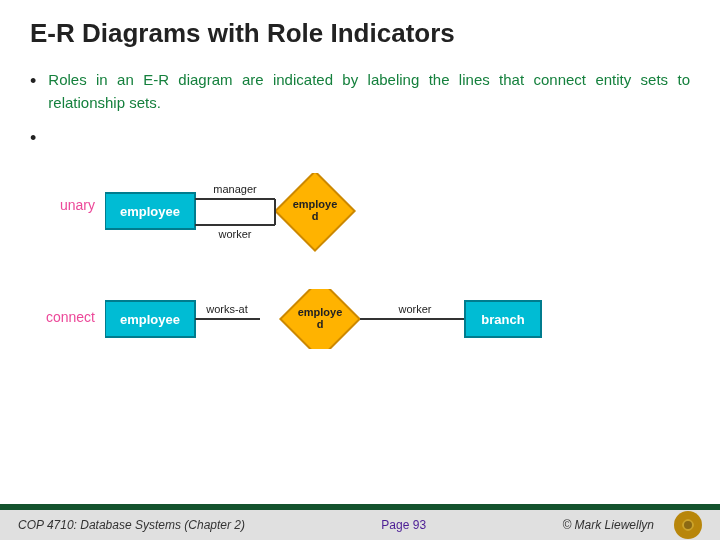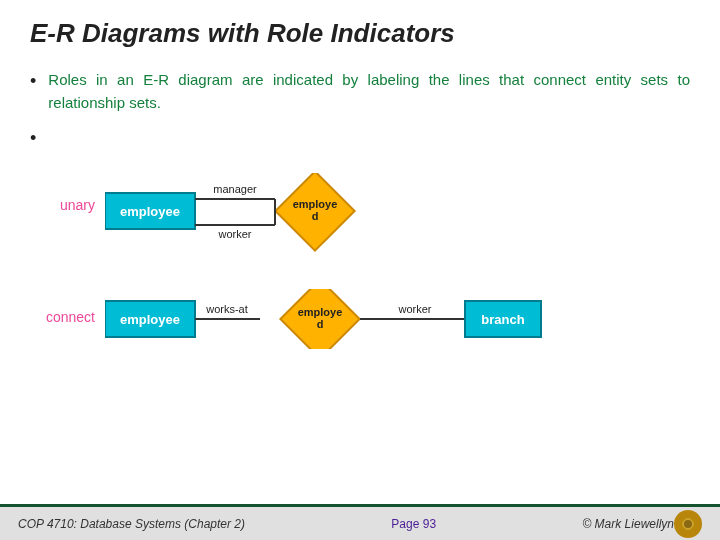--- a/index.html
+++ b/index.html
@@ -26,21 +26,20 @@
       background: #fff;
       padding: 18px 30px 10px 30px;
       border-bottom: none;
     }
 
     .slide-title {
       font-size: 26px;
       font-weight: bold;
       color: #222;
       margin-bottom: 0;
-      font-style: italic;
     }
 
     .slide-body {
       flex: 1;
       padding: 10px 30px 0 30px;
     }
 
     .bullet-item {
       display: flex;
       align-items: flex-start;
@@ -75,21 +74,21 @@
       color: #ec4899;
       width: 55px;
       text-align: right;
       margin-right: 10px;
       flex-shrink: 0;
     }
 
     
     .slide-footer {
       background: #e0e0e0;
-      border-top: 3px solid #14532d;
+      border-top: 6px solid #14532d;
       display: flex;
       align-items: center;
       justify-content: space-between;
       padding: 5px 18px;
       height: 36px;
     }
 
     .footer-left {
       font-size: 12px;
       color: #333;
@@ -97,21 +96,21 @@
     }
 
     .footer-center {
       font-size: 12px;
       color: #4c1d95;
     }
 
     .footer-right {
       display: flex;
       align-items: center;
-      gap: 0;
+      gap: 20px;
       justify-content: center;
     }
 
     .footer-copyright {
       font-size: 12px;
       color: #333;
       font-style: italic;
     }
 
     .footer-logo {

